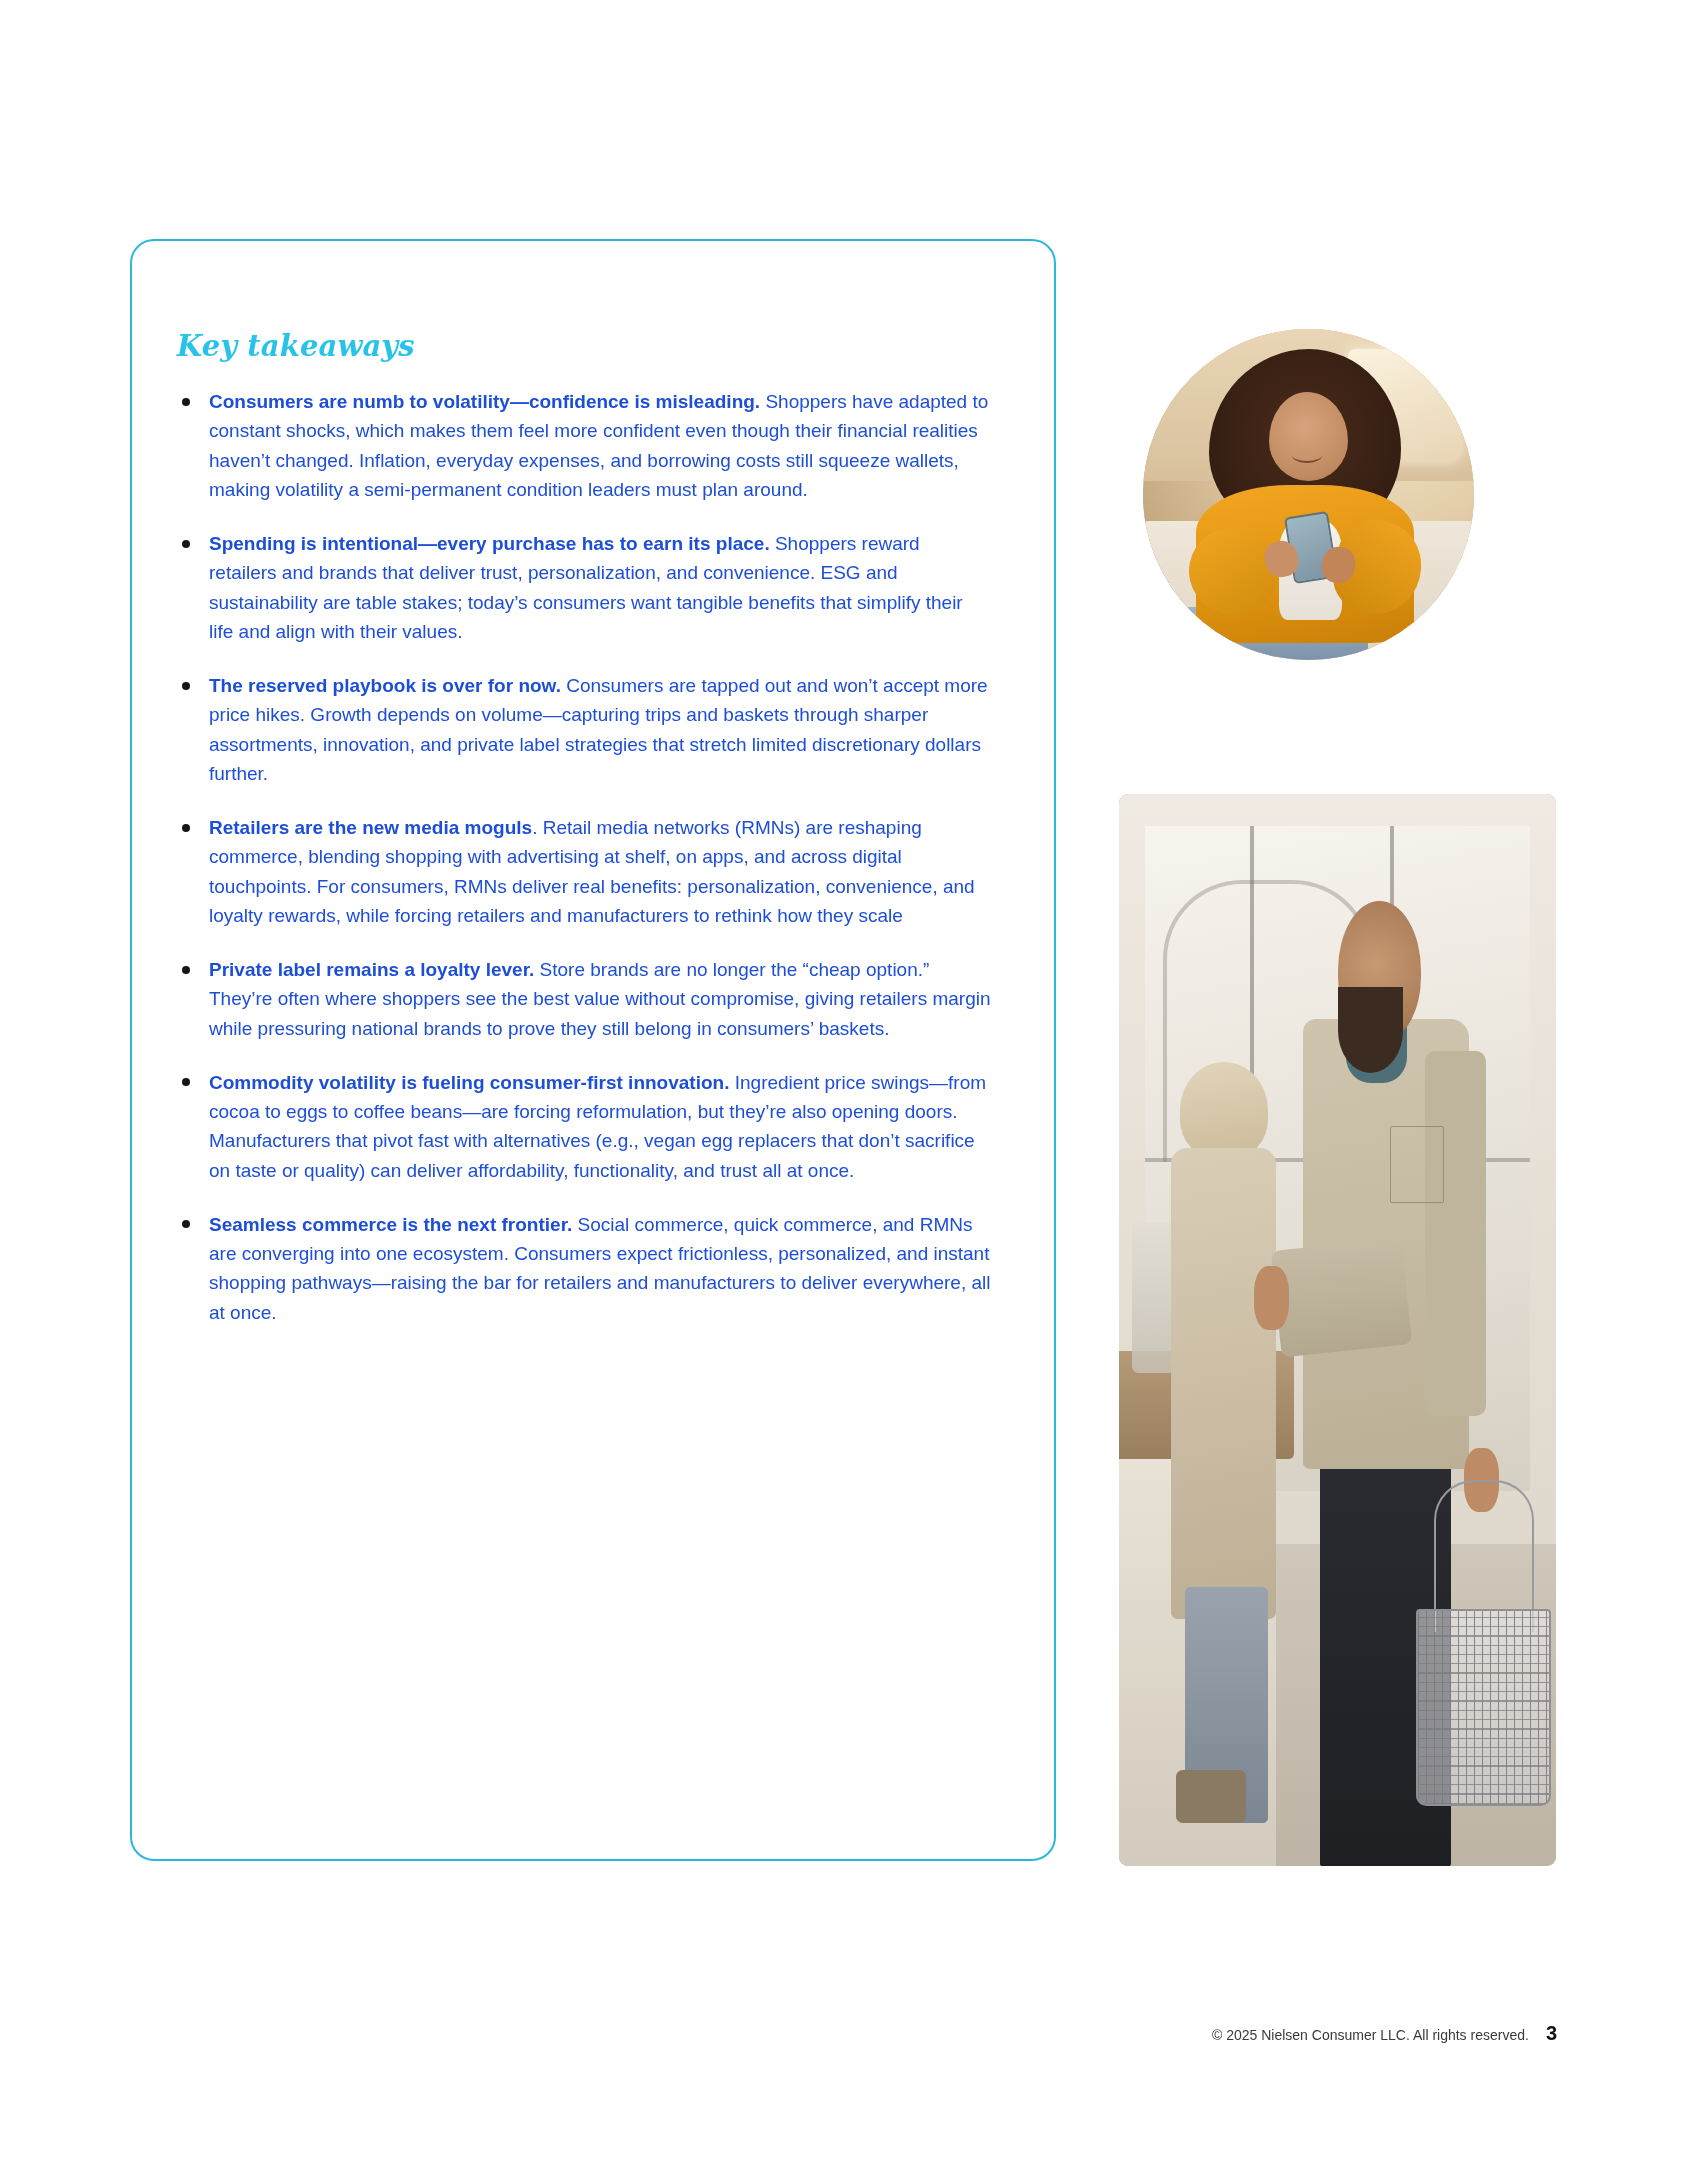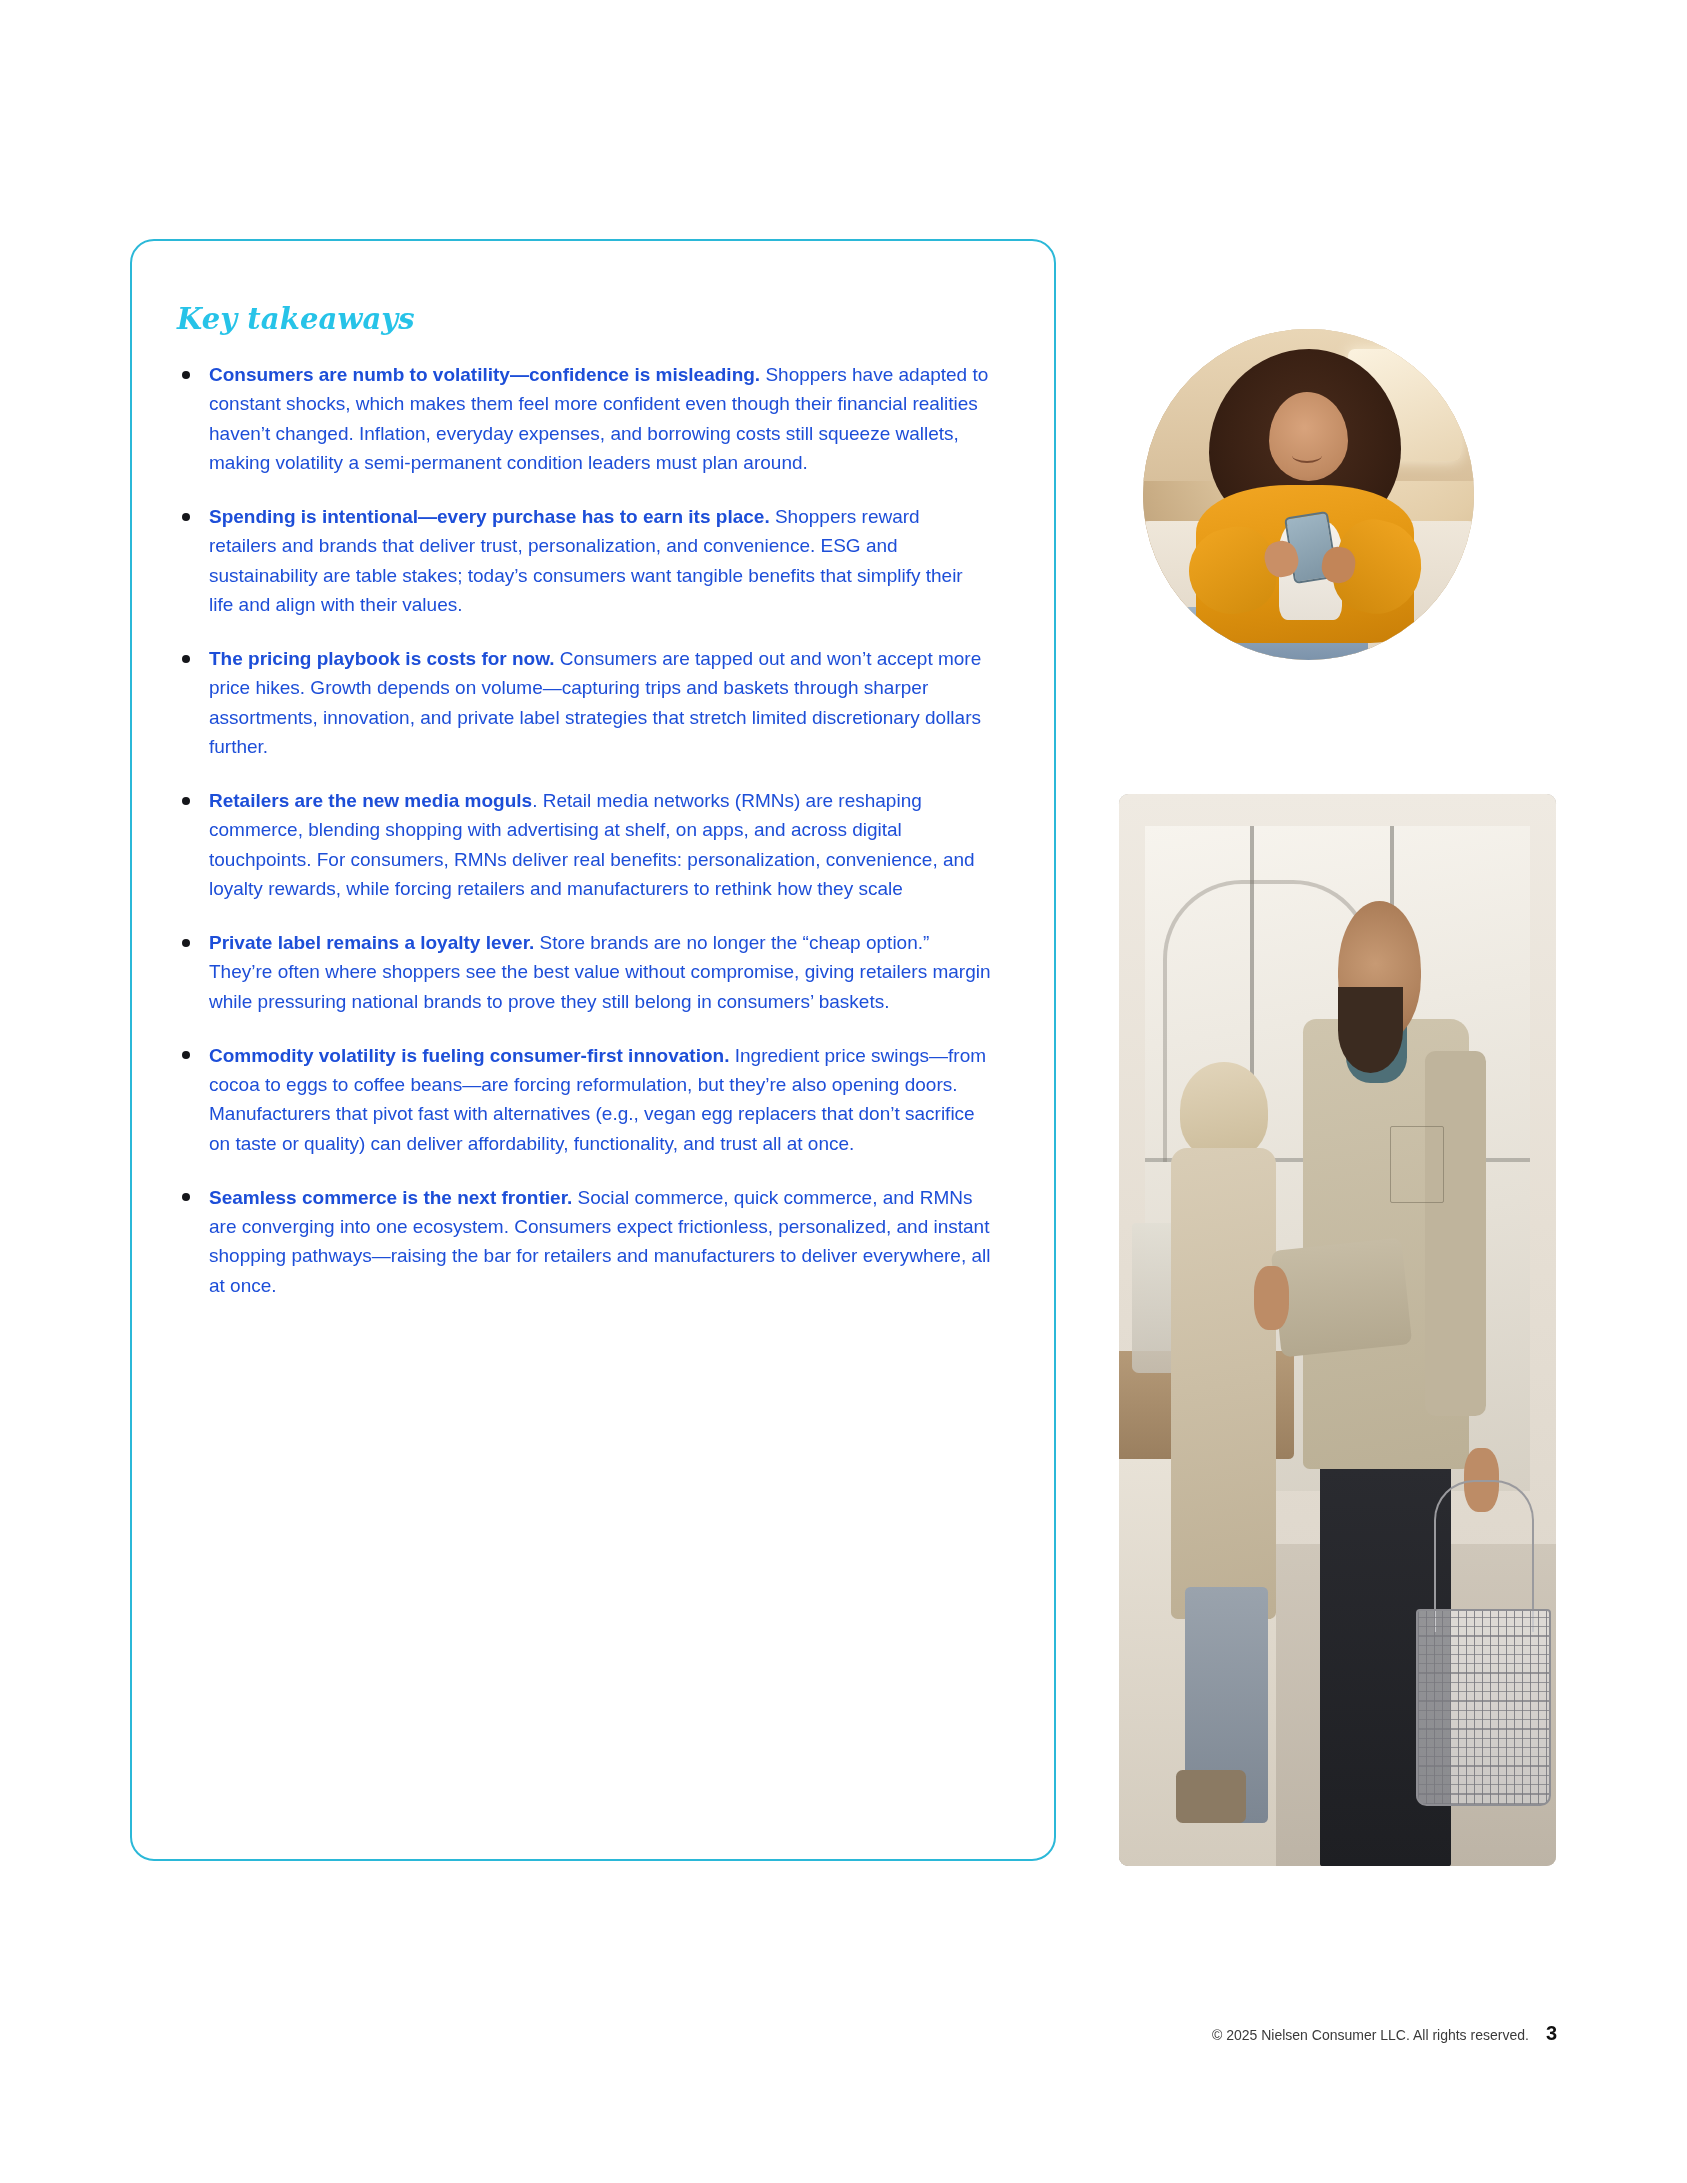--- a/index.html
+++ b/index.html
@@ -32,21 +32,21 @@
     height: 1622px;
     border: 2px solid #2bb8d8;
     border-radius: 24px;
     box-sizing: border-box;
     background: transparent;
   }
 
   .card-inner {
     position: absolute;
     left: 177px;
-    top: 302px;
+    top: 329px;
     width: 840px;
   }
 
   .key-title {
     font-family: "DejaVu Serif", serif;
     font-style: italic;
     font-weight: 700;
     font-size: 29px;
     color: #27c3e8;
     letter-spacing: 0.1px;
@@ -358,21 +358,21 @@
       <li>
         <span class="dot"></span>
         <span class="lead">Consumers are numb to volatility—confidence is misleading.</span><span> Shoppers have adapted to constant shocks, which makes them feel more confident even though their financial realities haven’t changed. Inflation, everyday expenses, and borrowing costs still squeeze wallets, making volatility a semi-permanent condition leaders must plan around.</span>
       </li>
       <li>
         <span class="dot"></span>
         <span class="lead">Spending is intentional—every purchase has to earn its place.</span><span> Shoppers reward retailers and brands that deliver trust, personalization, and convenience. ESG and sustainability are table stakes; today’s consumers want tangible benefits that simplify their life and align with their values.</span>
       </li>
       <li>
         <span class="dot"></span>
-        <span class="lead">The pricing playbook is costs for now.</span><span> Consumers are tapped out and won’t accept more price hikes. Growth depends on volume—capturing trips and baskets through sharper assortments, innovation, and private label strategies that stretch limited discretionary dollars further.</span>
+        <span class="lead">The reserved playbook is over for now.</span><span> Consumers are tapped out and won’t accept more price hikes. Growth depends on volume—capturing trips and baskets through sharper assortments, innovation, and private label strategies that stretch limited discretionary dollars further.</span>
       </li>
       <li>
         <span class="dot"></span>
         <span class="lead">Retailers are the new media moguls</span><span>. Retail media networks (RMNs) are reshaping commerce, blending shopping with advertising at shelf, on apps, and across digital touchpoints. For consumers, RMNs deliver real benefits: personalization, convenience, and loyalty rewards, while forcing retailers and manufacturers to rethink how they scale</span>
       </li>
       <li>
         <span class="dot"></span>
         <span class="lead">Private label remains a loyalty lever.</span><span> Store brands are no longer the “cheap option.” They’re often where shoppers see the best value without compromise, giving retailers margin while pressuring national brands to prove they still belong in consumers’ baskets.</span>
       </li>
       <li>

